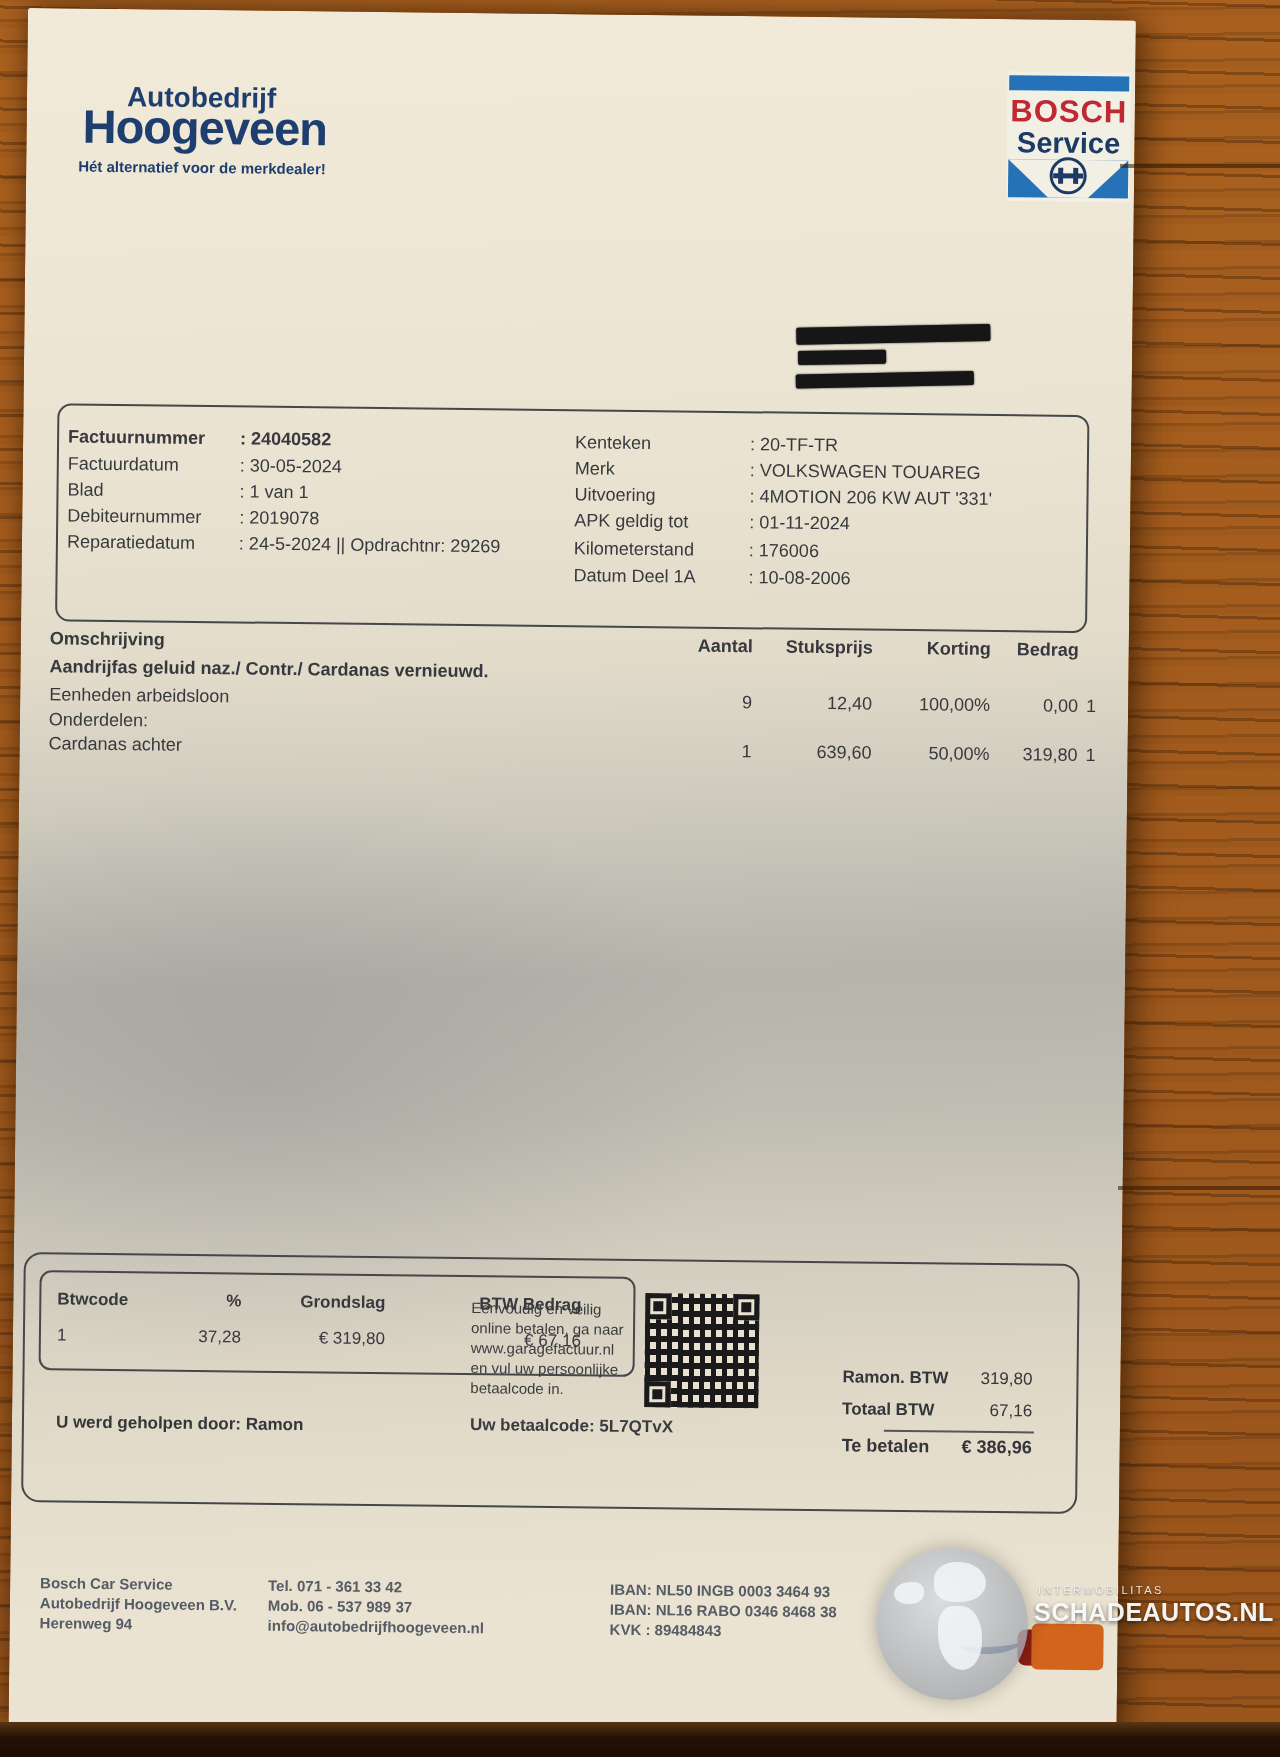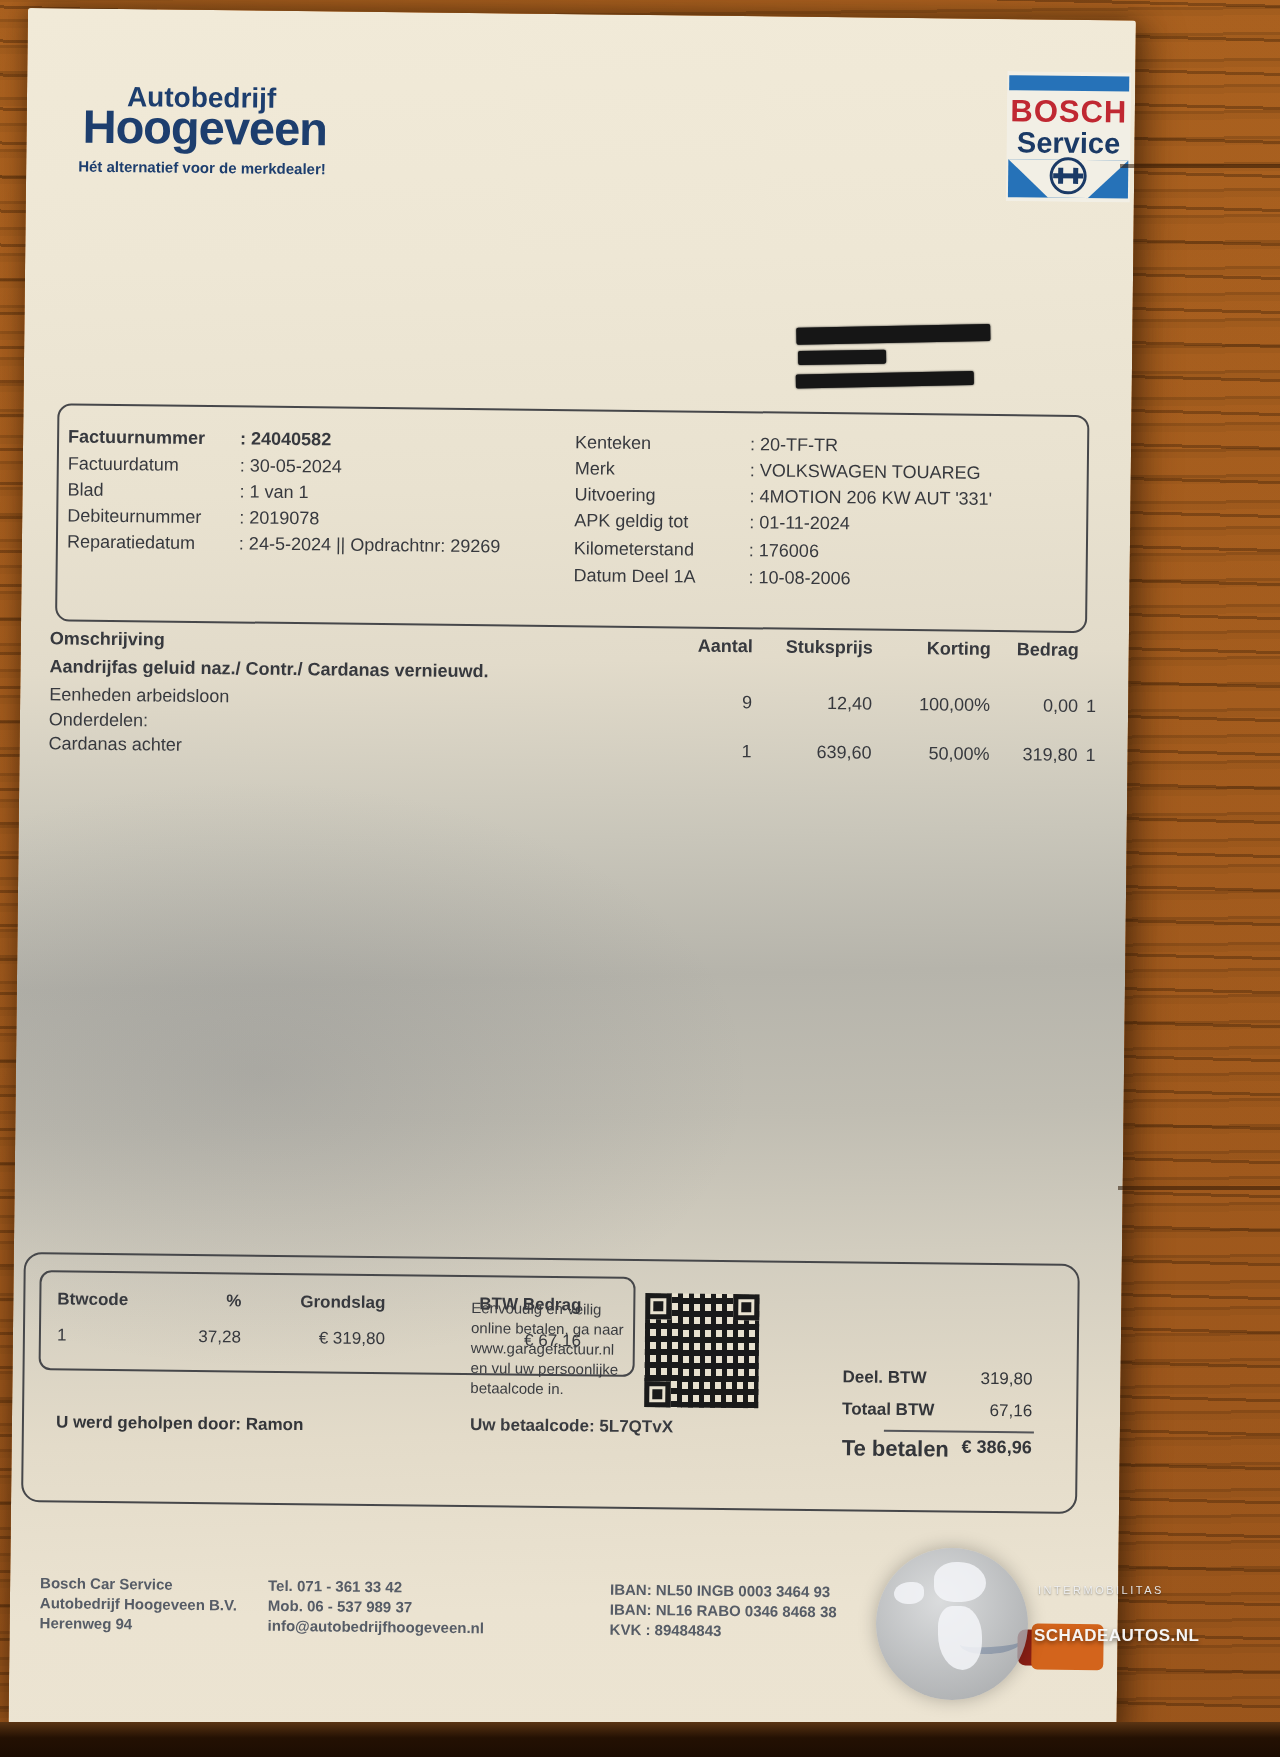--- a/index.html
+++ b/index.html
@@ -61,21 +61,21 @@
   .tlab{position:absolute;left:830px;font-size:17px;font-weight:700;color:#34363a;white-space:nowrap;}
   .tval{position:absolute;left:872px;width:148px;font-size:17px;color:#34363a;text-align:right;white-space:nowrap;}
   
   .ft{position:absolute;font-size:15px;font-weight:700;color:#565c66;white-space:nowrap;}
   
   .globe{position:absolute;left:876px;top:1548px;width:152px;height:152px;border-radius:50%;
          background:radial-gradient(circle at 42% 35%, rgba(214,218,224,.8), rgba(146,151,158,.8));
          overflow:hidden;box-shadow:0 0 18px rgba(0,0,0,.25);}
   .land{position:absolute;background:rgba(243,245,248,.85);}
   .wm-small{position:absolute;left:1038px;top:1584px;font-size:11px;letter-spacing:2.5px;color:rgba(240,242,245,.92);text-shadow:0 1px 2px rgba(0,0,0,.4);}
-  .wm-large{position:absolute;left:1034px;top:1598px;font-size:17px;font-weight:700;letter-spacing:.5px;color:rgba(250,251,252,.96);text-shadow:0 2px 4px rgba(0,0,0,.5);margin-top:28px;}
+  .wm-large{position:absolute;left:1034px;top:1598px;font-size:25px;font-weight:700;letter-spacing:.5px;color:rgba(250,251,252,.96);text-shadow:0 2px 4px rgba(0,0,0,.5);}
   .table-edge{position:absolute;left:0;top:1722px;width:1280px;height:35px;
               background:linear-gradient(#5a3413,#241103 45%,#1c0d02);}
   .logo-swoosh{position:absolute;left:950px;top:1612px;width:62px;height:16px;border-bottom:7px solid #1d3e6e;border-radius:50%;transform:rotate(-4deg);}
   .logo-red{position:absolute;left:1008px;top:1610px;width:30px;height:36px;background:#8c1f14;border-radius:8px 0 0 8px;}
   .logo-orange{position:absolute;left:1022px;top:1604px;width:72px;height:46px;background:#d3641c;border-radius:6px;}
 </style>
 </head>
 <body>
 
 <div class="paper">
@@ -185,26 +185,26 @@
   <div class="pay" style="top:1346px;">en vul uw persoonlijke</div>
   <div class="pay" style="top:1366px;">betaalcode in.</div>
   <div class="pay b" style="top:1402px;font-size:17px;">Uw betaalcode: 5L7QTvX</div>
 
   <div class="qr">
     <div class="qf" style="left:0;top:0;"></div>
     <div class="qf" style="right:0;top:0;"></div>
     <div class="qf" style="left:0;bottom:0;"></div>
   </div>
 
-  <div class="tlab" style="top:1350px;">Deel. BTW</div>
+  <div class="tlab" style="top:1350px;">Ramon. BTW</div>
   <div class="tval" style="top:1350px;">319,80</div>
   <div class="tlab" style="top:1382px;">Totaal BTW</div>
   <div class="tval" style="top:1382px;">67,16</div>
   <div class="abs" style="left:872px;top:1412px;width:150px;border-top:2px solid #55565a;"></div>
-  <div class="tlab" style="top:1418px;font-size:22px;">Te betalen</div>
+  <div class="tlab" style="top:1418px;font-size:18px;">Te betalen</div>
   <div class="tval b" style="top:1418px;font-size:18px;">€ 386,96</div>
 
   <div class="ft" style="left:30px;top:1566px;">Bosch Car Service</div>
   <div class="ft" style="left:30px;top:1586px;">Autobedrijf Hoogeveen B.V.</div>
   <div class="ft" style="left:30px;top:1606px;">Herenweg 94</div>
   <div class="ft" style="left:258px;top:1566px;">Tel. 071 - 361 33 42</div>
   <div class="ft" style="left:258px;top:1586px;">Mob. 06 - 537 989 37</div>
   <div class="ft" style="left:258px;top:1606px;">info@autobedrijfhoogeveen.nl</div>
   <div class="ft" style="left:600px;top:1566px;">IBAN: NL50 INGB 0003 3464 93</div>
   <div class="ft" style="left:600px;top:1586px;">IBAN: NL16 RABO 0346 8468 38</div>

